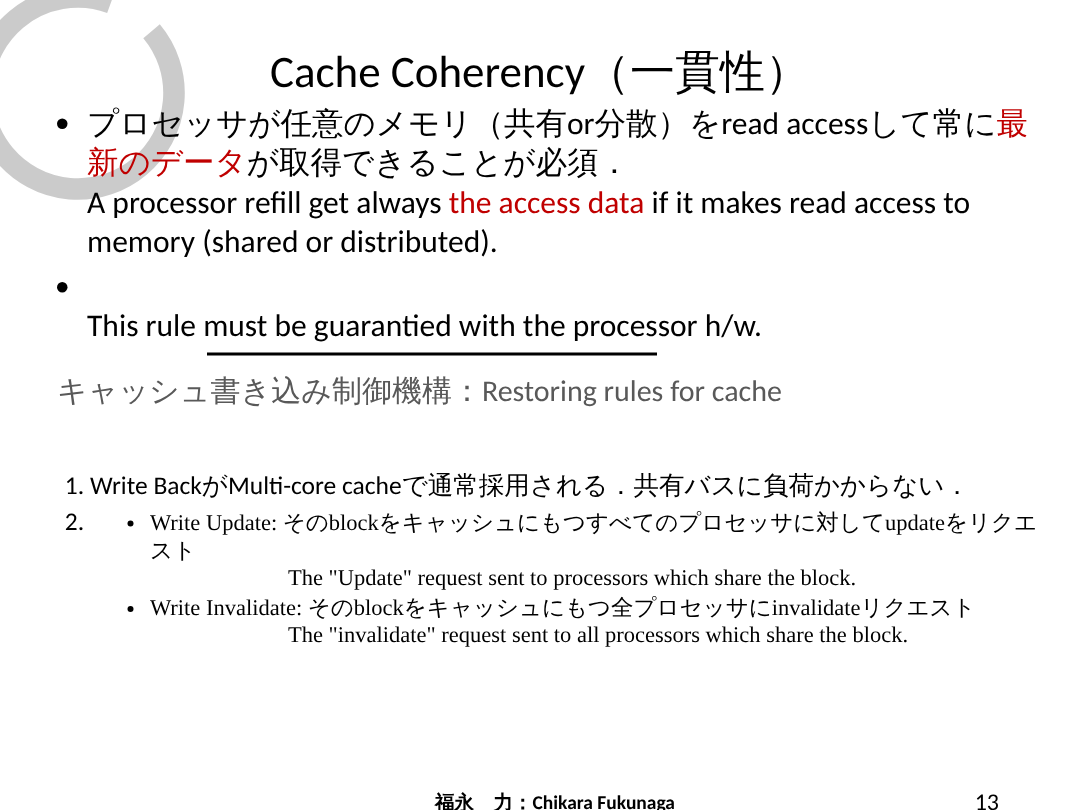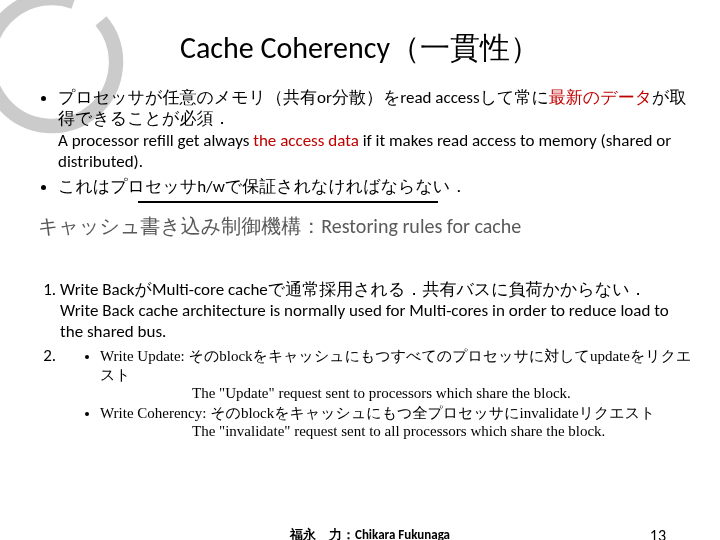--- a/index.html
+++ b/index.html
@@ -19,23 +19,22 @@
     width: 160px;
     height: 160px;
     opacity: 0.2;
     z-index: 0;
   }
   .content { position: relative; z-index: 1; padding: 28px 28px 0 28px; }
   .title {
     font-size: 30px;
     font-weight: 400;
     text-align: center;
-    margin-bottom: 18px;
   }
-  ul.top { list-style: disc; padding-left: 30px; font-size: 17px; line-height: 1.25; }
+  ul.top { list-style: disc; padding-left: 30px; font-size: 21px; line-height: 1.25; }
   ul.top > li { margin-bottom: 4px; }
   .red { color: #c00000; }
   .subtitle {
     font-size: 20px;
     color: #595959;
     margin: 10px 0 6px 10px;
     position: relative;
   }
   .hr-above {
     height: 2px;
@@ -69,40 +68,40 @@
 <div class="content">
 
   <h1 class="title">Cache Coherency（一貫性）</h1>
 
   <ul class="top">
     <li>
       <span>プロセッサが任意のメモリ（共有or分散）をread accessして常に</span><span class="red">最新のデータ</span><span>が取得できることが必須．</span><br>
       <span>A processor refill get always </span><span class="red">the access data</span><span> if it makes read access to memory (shared or distributed).</span>
     </li>
     <li>
-      <span>これはプロセッサh/wで保証されなければならない．</span><br>
+      <br>
+      <span>This rule must be guarantied with the processor h/w.</span>
     </li>
   </ul>
 
   <div class="hr-above"></div>
   <div class="subtitle">キャッシュ書き込み制御機構：Restoring rules for cache</div>
 
   <ol class="rules">
     <li>
       <span>Write BackがMulti-core cacheで通常採用される．共有バスに負荷かからない．</span><br>
-      <span>Write Back cache architecture is normally used for Multi-cores in order to reduce load to the shared bus.</span>
     </li>
     <li>
       <ul class="nested">
         <li>
           <span>Write Update: </span><span>そのblockをキャッシュにもつすべてのプロセッサに対してupdateをリクエスト</span>
           <div class="indent">The "Update" request sent to processors which share the block.</div>
         </li>
         <li>
-          <span>Write Coherency: </span><span>そのblockをキャッシュにもつ全プロセッサにinvalidateリクエスト</span>
+          <span>Write Invalidate: </span><span>そのblockをキャッシュにもつ全プロセッサにinvalidateリクエスト</span>
           <div class="indent">The "invalidate" request sent to all processors which share the block.</div>
         </li>
       </ul>
     </li>
   </ol>
 
 </div>
 
 <div class="footer">
   <span class="auth">福永　力：Chikara Fukunaga</span>

